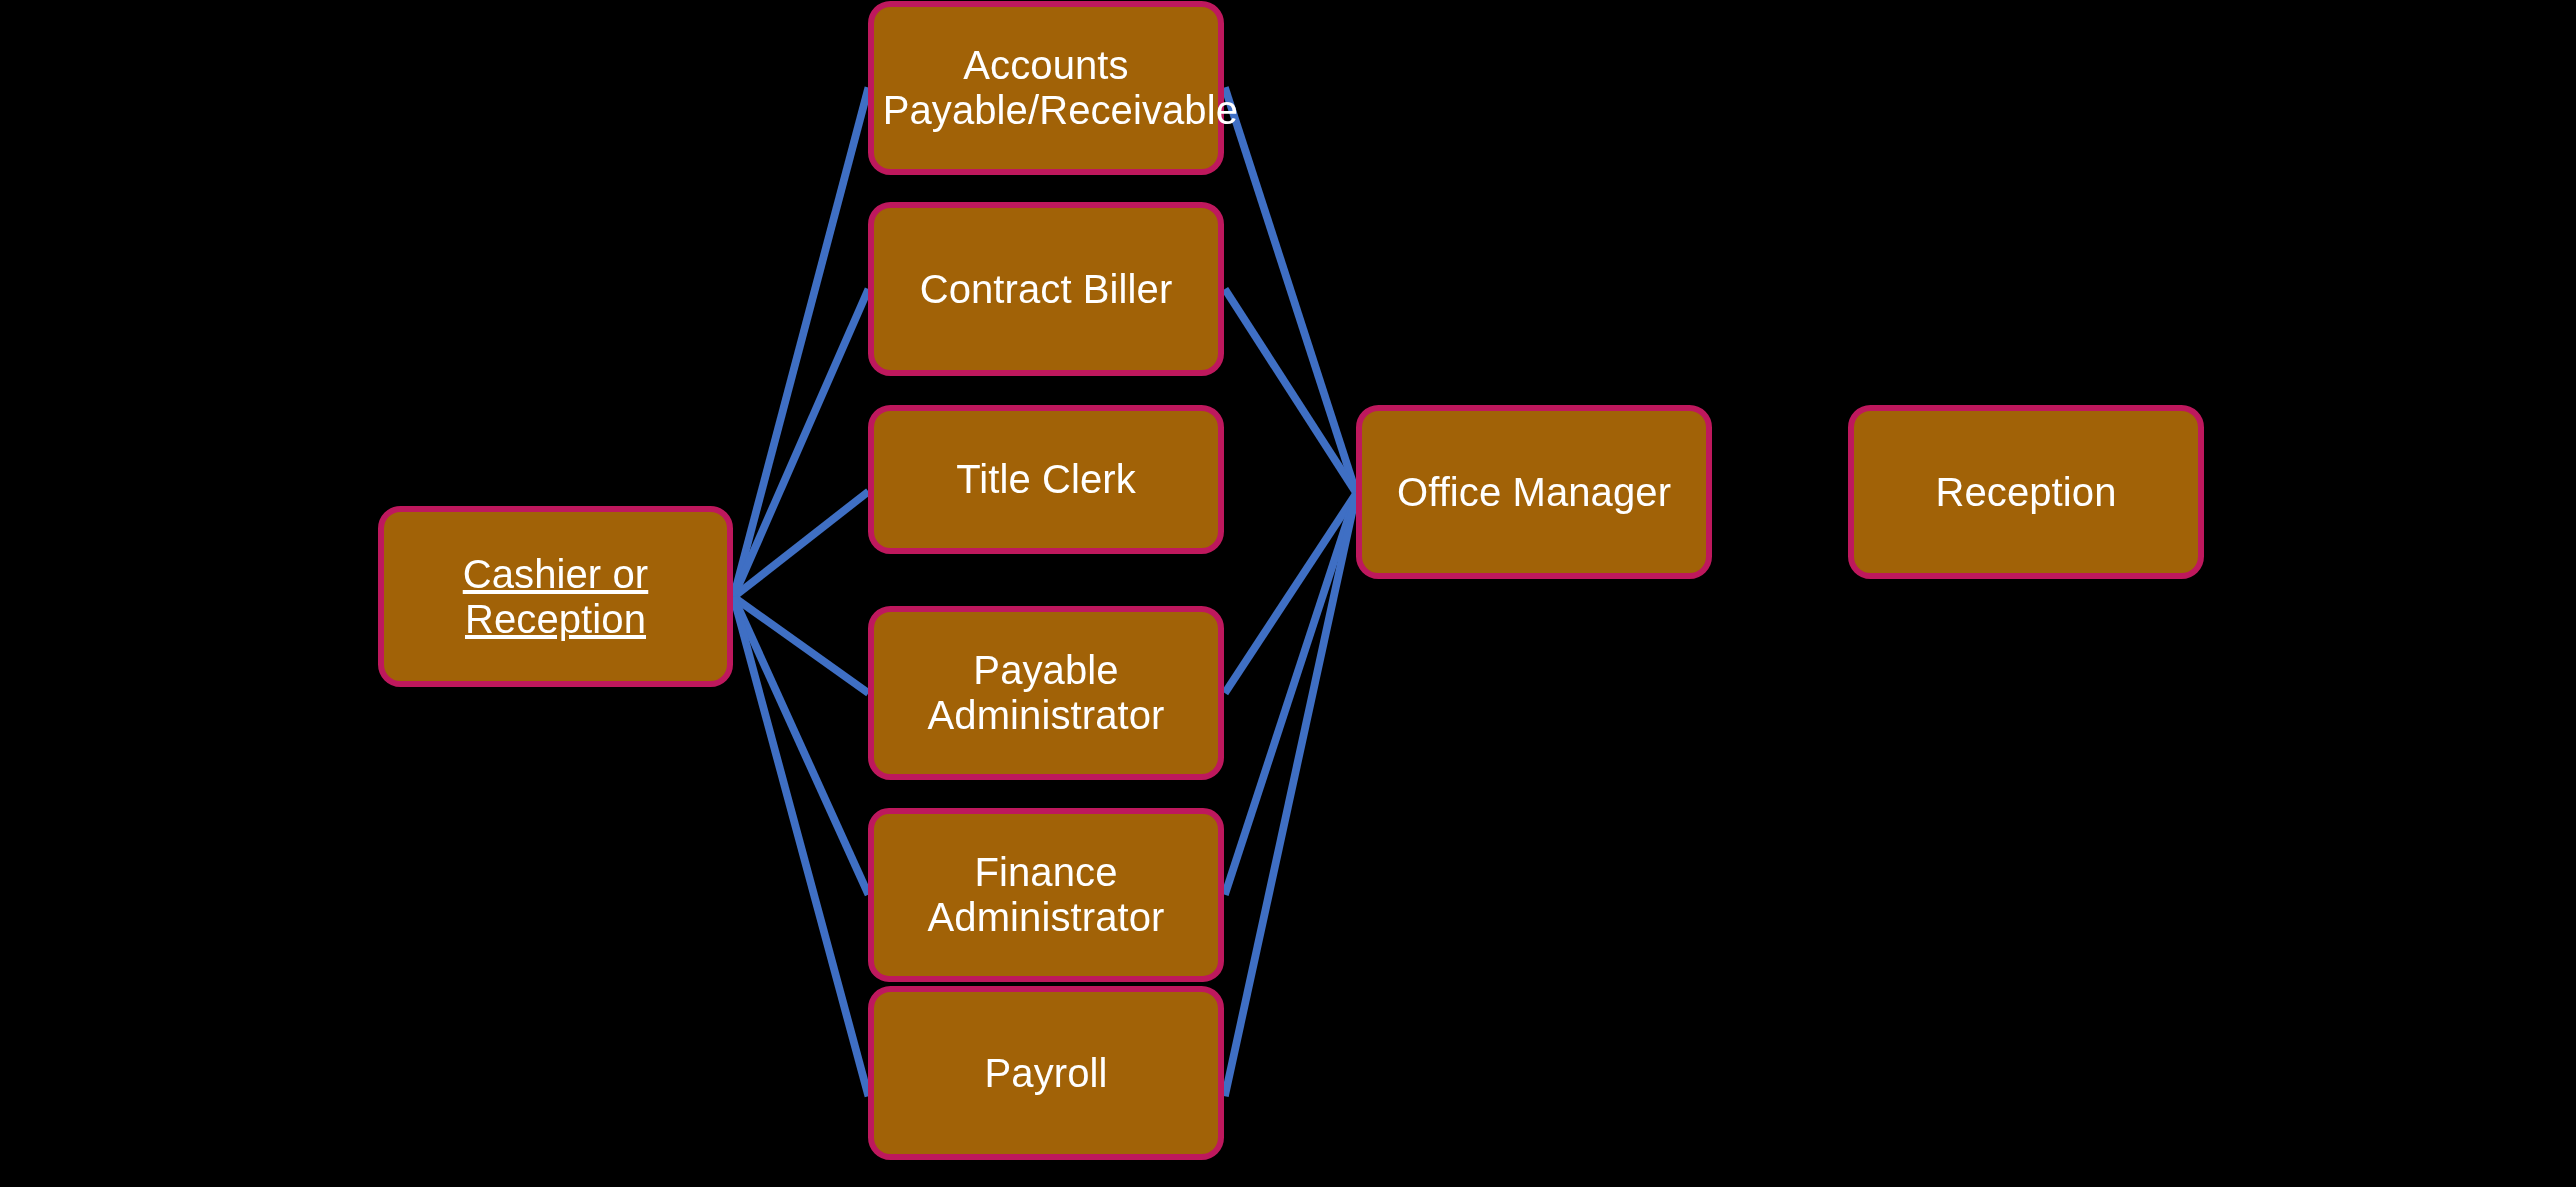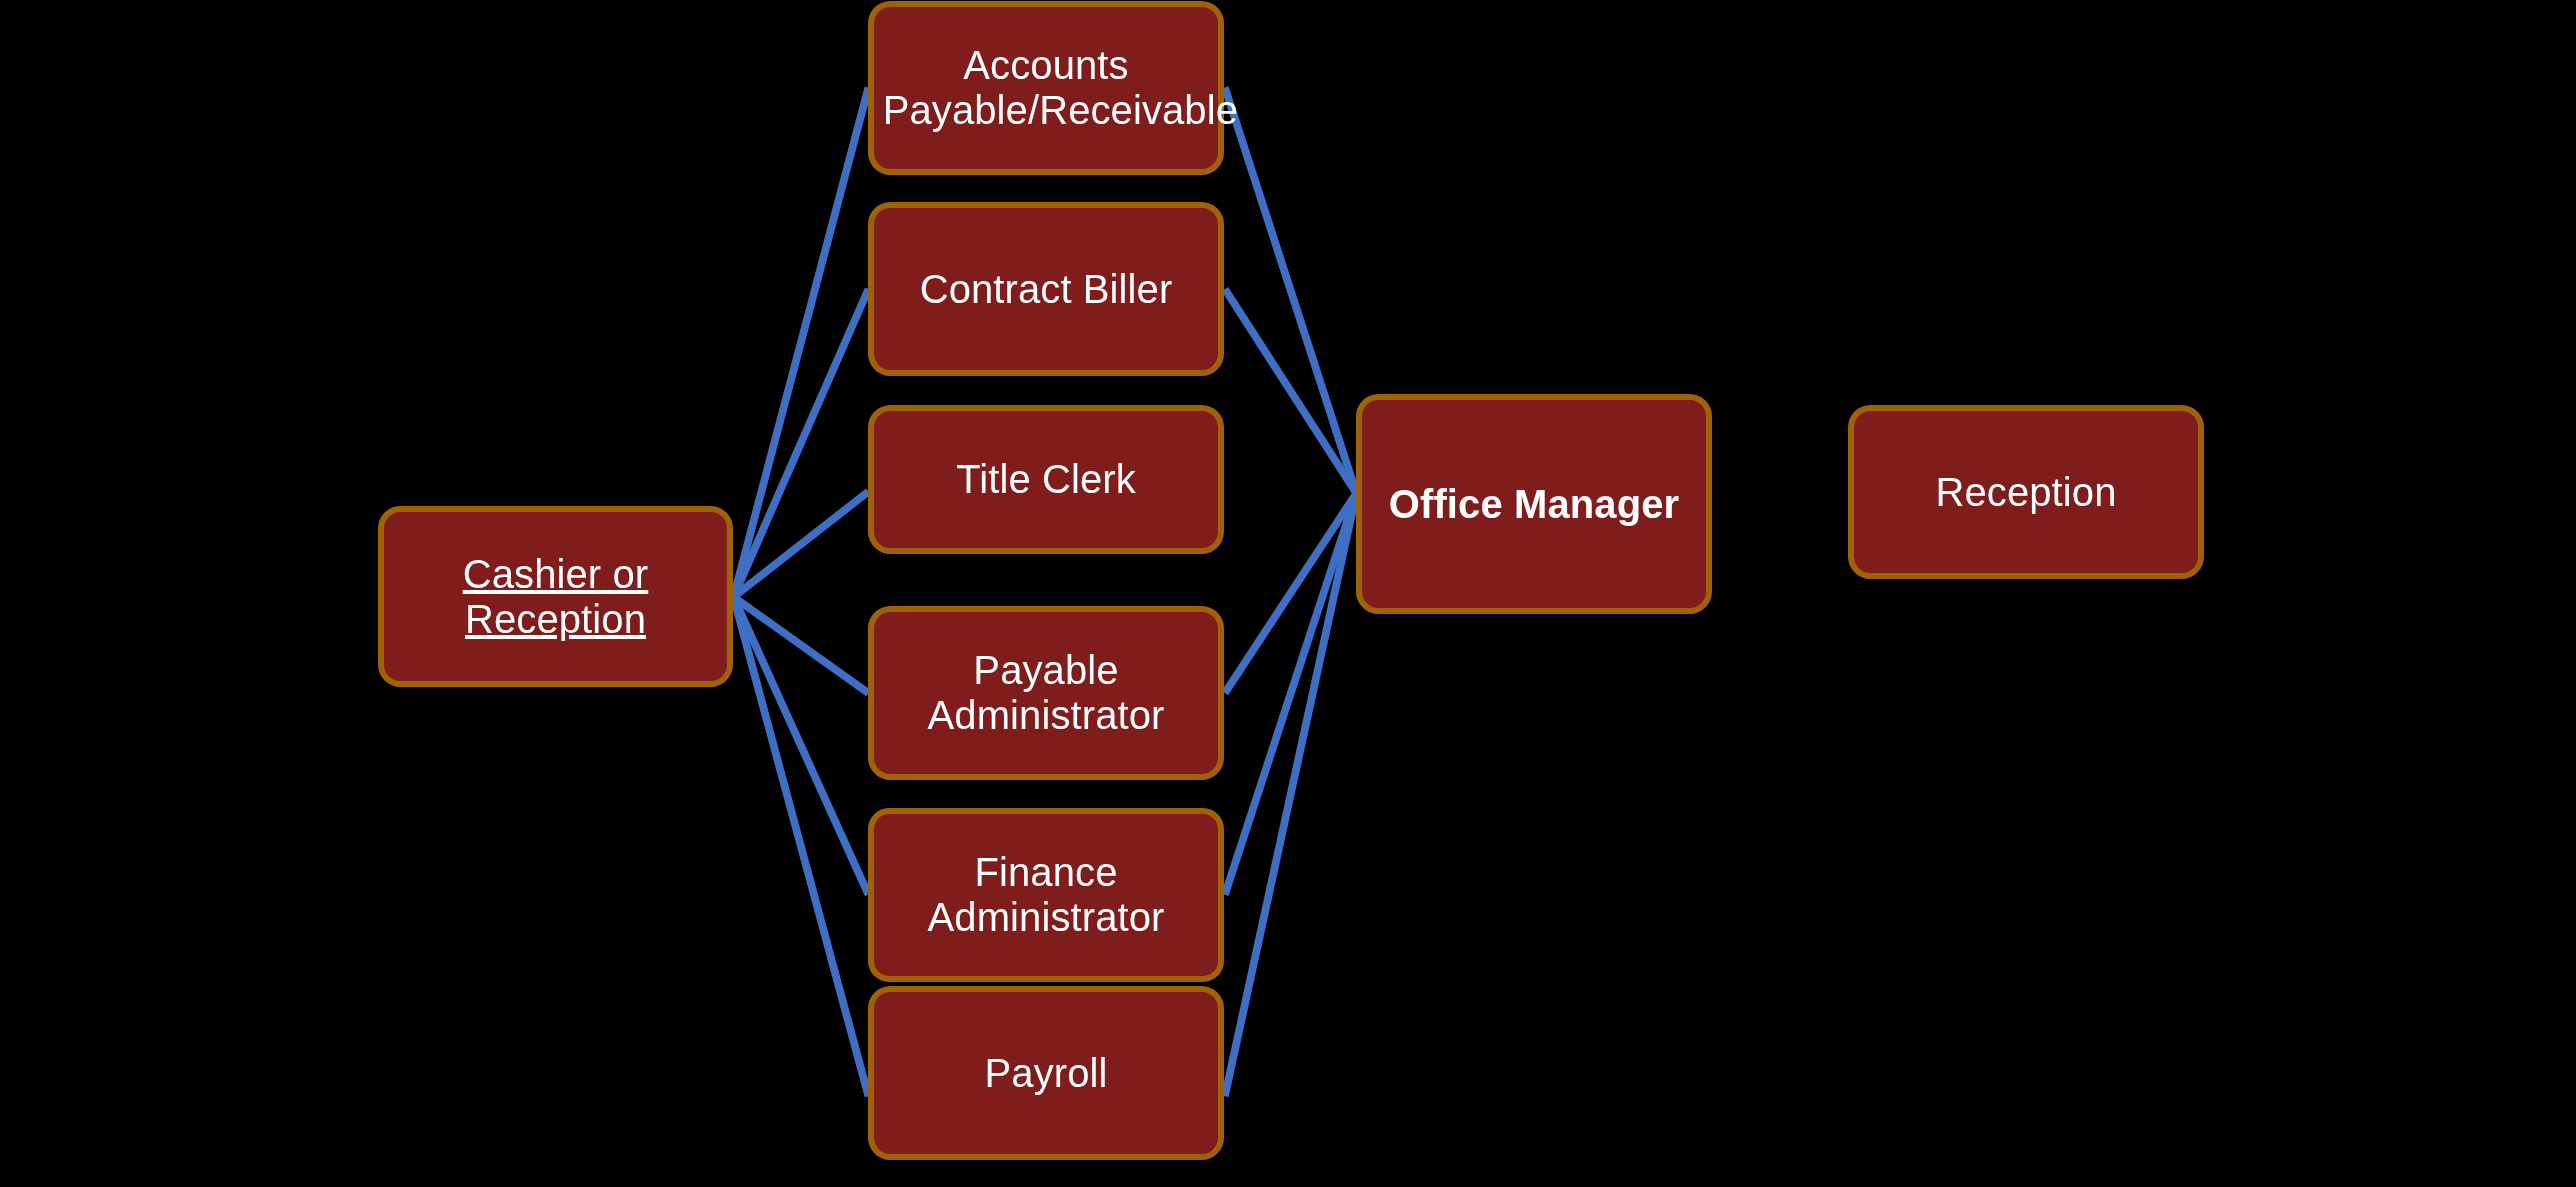--- a/index.html
+++ b/index.html
@@ -18,22 +18,22 @@
   #edges {
     position: absolute;
     left: 0; top: 0;
     width: 2576px;
     height: 1188px;
     pointer-events: none;
   }
   .node {
     position: absolute;
     box-sizing: border-box;
-    background: #7f1d1d;
-    border: 6px solid #a16207;
+    background: #a16207;
+    border: 6px solid #be185d;
     border-radius: 22.5px;
     display: flex;
     align-items: center;
     justify-content: center;
     text-align: center;
     color: #FFFFFF;
     font-size: 40px;
     line-height: 1.12;
     font-weight: 400;
     letter-spacing: 0.1px;
@@ -82,18 +82,18 @@
 Reception</span></div>
       <div class="node" style="left: 868px; top: 0.9px; width: 356px; height: 174px;"><span class="node-label">Accounts
 Payable/Receivable</span></div>
       <div class="node" style="left: 868px; top: 202px; width: 356px; height: 174px;"><span class="node-label">Contract Biller</span></div>
       <div class="node" style="left: 868px; top: 405px; width: 356px; height: 149px;"><span class="node-label">Title Clerk</span></div>
       <div class="node" style="left: 868px; top: 606px; width: 356px; height: 174px;"><span class="node-label">Payable
 Administrator</span></div>
       <div class="node" style="left: 868px; top: 808px; width: 356px; height: 174px; border-radius: 21px;"><span class="node-label">Finance
 Administrator</span></div>
       <div class="node" style="left: 868px; top: 986px; width: 356px; height: 174px;"><span class="node-label">Payroll</span></div>
-      <div class="node" style="left: 1356px; top: 394px; width: 356px; height: 220px; font-weight: bold;"><span class="node-label">Office Manager</span></div>
+      <div class="node" style="left: 1356px; top: 405px; width: 356px; height: 174px;"><span class="node-label">Office Manager</span></div>
       <div class="node" style="left: 1848px; top: 405px; width: 356px; height: 174px;"><span class="node-label">Reception</span></div>
     </div>
 
 </div>
 
 
 </body></html>

